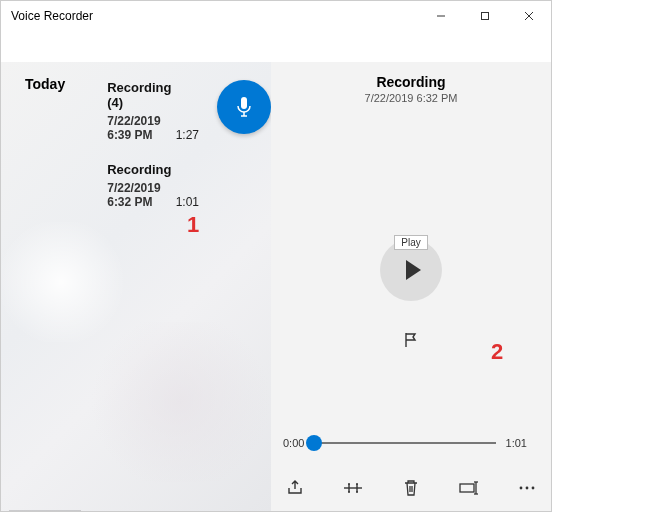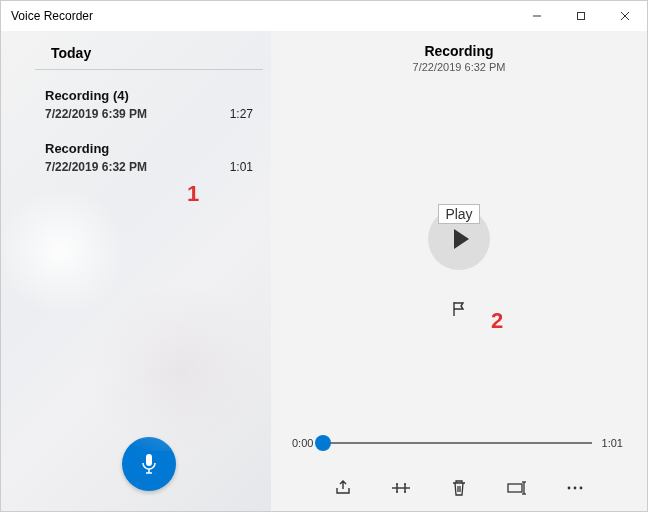--- a/index.html
+++ b/index.html
@@ -1,32 +1,31 @@
 <!DOCTYPE html>
 <html><head>
 <meta charset="utf-8">
 <style>
 * { margin: 0; padding: 0; box-sizing: border-box; font-family: "Segoe UI", sans-serif; }
 body { width: 648px; height: 512px; overflow: hidden; background: #fff; }
 
-.window { width: 648px; height: 512px; display: flex; flex-direction: column; border: 1px solid #ccc; }
+.window { width: 552px; height: 512px; display: flex; flex-direction: column; border: 1px solid #ccc; gap: 31px; }
 
 .titlebar { height: 30px; display: flex; align-items: center; padding-left: 10px; background: #fff; }
 .titlebar .app-title { font-size: 12px; color: #000; flex: 1; }
 .titlebar .win-controls { display: flex; height: 100%; }
 .titlebar .win-btn { width: 44px; display: flex; align-items: center; justify-content: center; font-size: 10px; color: #333; }
 
 .content { flex: 1; display: flex; overflow: hidden; position: relative; }
 
 .sidebar {
   width: 270px;
-  display: flex; flex-direction: column;
+  display: flex; flex-direction: row;
   background: linear-gradient(135deg, #f3f3f3 0%, #eceef1 40%, #f1f1f3 60%, #e6e7ea 100%);
   position: relative;
-  padding-left: 26px;
 }
 .blurspot1 { position:absolute; width:140px; height:120px; background: radial-gradient(circle, rgba(255,255,255,0.9), rgba(255,255,255,0) 70%); top:160px; left:-10px; pointer-events:none;}
 .blurspot2 { position:absolute; width:200px; height:160px; background: radial-gradient(circle, rgba(230,225,230,0.6), rgba(255,255,255,0) 70%); top:260px; left:80px; pointer-events:none;}
 
 .section-header { padding: 14px 16px 8px 16px; font-size: 14px; font-weight: 600; border-bottom: 1px solid rgba(0,0,0,0.15); margin: 0 8px; }
 .rec-list { flex: 1; padding: 8px 0; }
 .rec-item { padding: 10px 18px; display: grid; grid-template-columns: 1fr auto; align-items: start; cursor: pointer; position: relative; }
 .rec-item .title { font-size: 13px; font-weight: 600; color: #111; }
 .rec-item .date { font-size: 12px; color: #333; margin-top: 4px; font-weight: bold; }
 .rec-item .dur { font-size: 12px; color: #222; align-self: end; }
@@ -34,26 +33,26 @@
 .mic-wrap { display: flex; justify-content: center; padding: 18px 0 20px 0; }
 .mic-btn { width: 54px; height: 54px; border-radius: 50%; background: #0078d4; display: flex; align-items: center; justify-content: center; color: #fff; box-shadow: 0 2px 4px rgba(0,0,0,0.2); }
 
 .detail { flex: 1; background: #f3f3f3; display: flex; flex-direction: column; align-items: center; position: relative; }
 .detail-header { text-align: center; margin-top: 12px; }
 .detail-header .dtitle { font-size: 14px; font-weight: 600; }
 .detail-header .ddate { font-size: 11px; color: #555; margin-top: 2px; }
 
 .play-area { margin-top: 135px; display: flex; flex-direction: column; align-items: center; position: relative; }
 .play-btn { width: 62px; height: 62px; border-radius: 50%; background: #ddd; display: flex; align-items: center; justify-content: center; position: relative; }
-.play-tooltip { position: absolute; top: -4px; background: #fff; border: 1px solid #bbb; font-size: 14px; padding: 1px 6px; color: #333; }
+.play-tooltip { position: absolute; top: -4px; background: #fff; border: 1px solid #bbb; font-size: 10px; padding: 1px 6px; color: #333; }
 .play-triangle { width: 0; height: 0; border-top: 10px solid transparent; border-bottom: 10px solid transparent; border-left: 15px solid #333; margin-left: 4px; }
 
 .flag-btn { margin-top: 28px; width: 22px; height: 22px; display: flex; align-items: center; justify-content: center; }
 
-.scrub { position: absolute; bottom: 62px; left: 21px; right: 24px; display: flex; align-items: center; gap: 10px; font-size: 11px; color: #333; }
+.scrub { position: absolute; bottom: 62px; left: 12px; right: 24px; display: flex; align-items: center; gap: 10px; font-size: 11px; color: #333; }
 .scrub-track { flex: 1; height: 2px; background: #777; position: relative; }
 .scrub-thumb { position: absolute; left: 0; top: 50%; width: 16px; height: 16px; background: #0078d4; border-radius: 50%; transform: translate(-8px, -50%); }
 
 .bottom-bar { position: absolute; bottom: 12px; left: 0; right: 0; display: flex; justify-content: center; gap: 36px; color: #333; }
 .bottom-bar .bbtn { width: 22px; height: 22px; display: flex; align-items: center; justify-content: center; cursor: pointer; }
 
 .callout { position: absolute; font-size: 22px; font-weight: 700; color: #e03030; pointer-events: none; }
 .callout.c1 { left: 186px; top: 150px; }
 .callout.c2 { left: 490px; top: 277px; }
 

